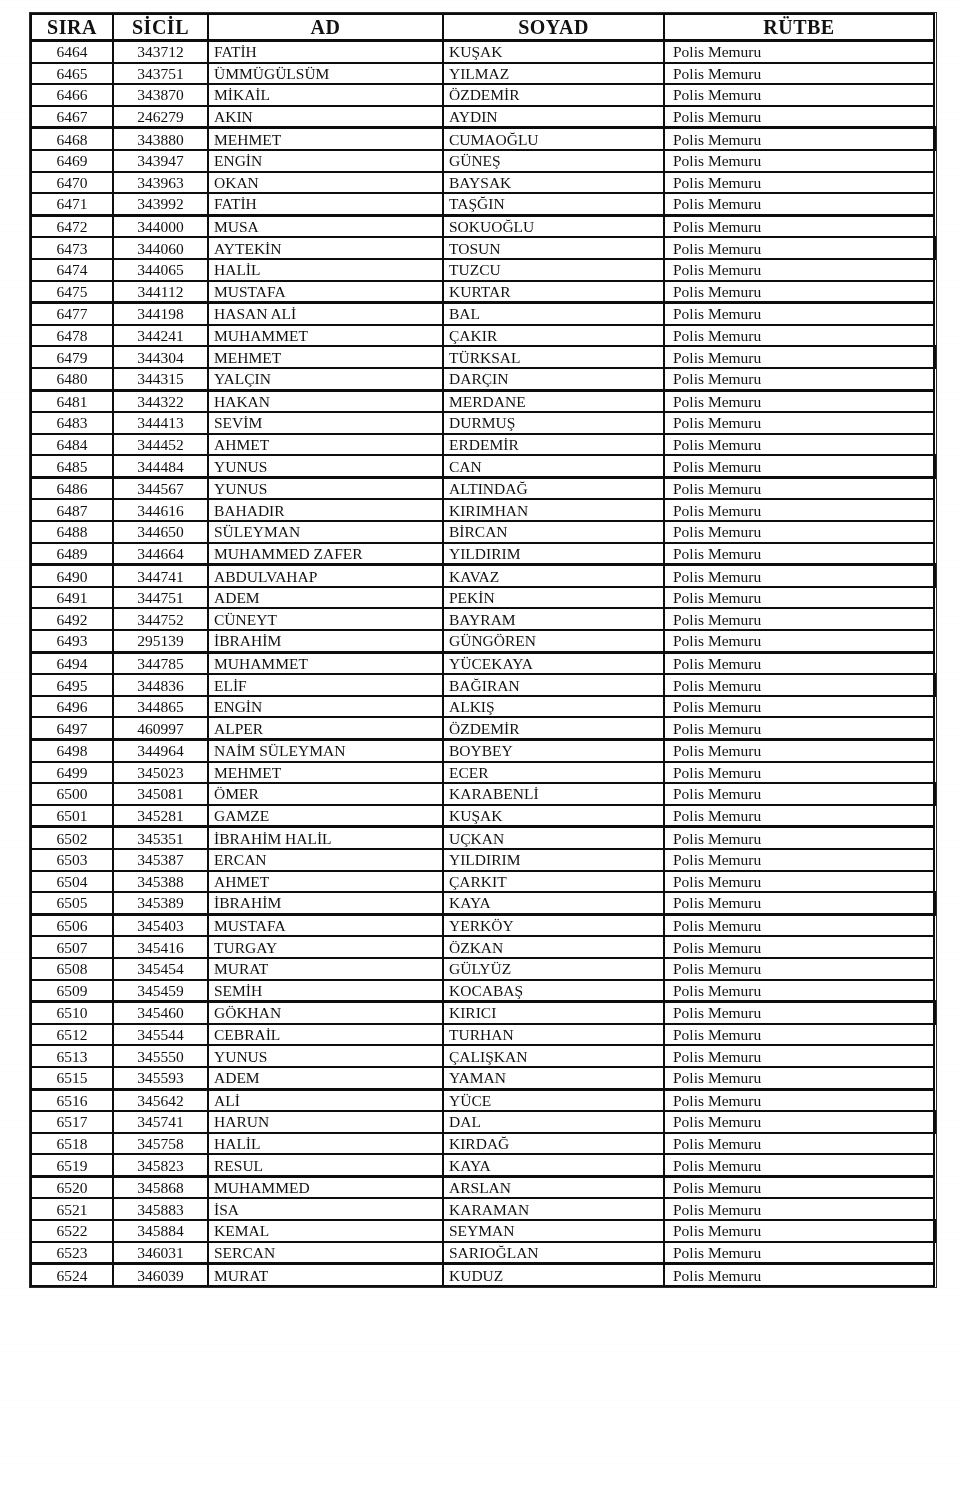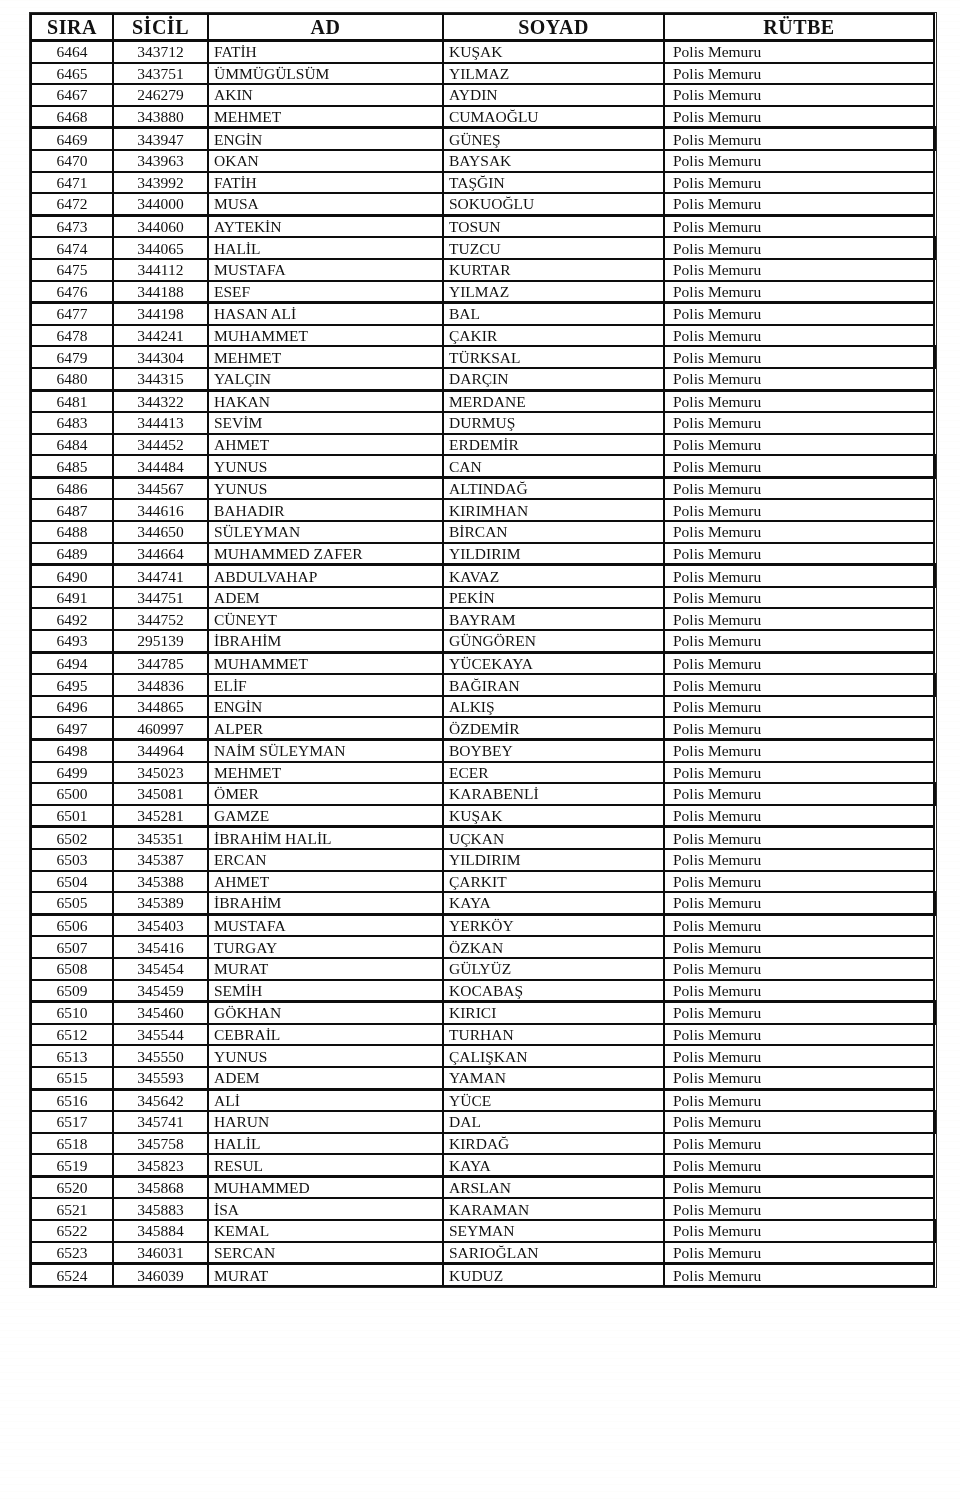--- a/index.html
+++ b/index.html
@@ -92,20 +92,27 @@
           <td class="col-rutbe">Polis Memuru</td>
         </tr>
         <tr>
           <td class="col-sira">6465</td>
           <td class="col-sicil">343751</td>
           <td class="col-ad">ÜMMÜGÜLSÜM</td>
           <td class="col-soyad">YILMAZ</td>
           <td class="col-rutbe">Polis Memuru</td>
         </tr>
         <tr>
+          <td class="col-sira">6466</td>
+          <td class="col-sicil">343870</td>
+          <td class="col-ad">MİKAİL</td>
+          <td class="col-soyad">ÖZDEMİR</td>
+          <td class="col-rutbe">Polis Memuru</td>
+        </tr>
+        <tr>
           <td class="col-sira">6467</td>
           <td class="col-sicil">246279</td>
           <td class="col-ad">AKIN</td>
           <td class="col-soyad">AYDIN</td>
           <td class="col-rutbe">Polis Memuru</td>
         </tr>
         <tr>
           <td class="col-sira">6468</td>
           <td class="col-sicil">343880</td>
           <td class="col-ad">MEHMET</td>
@@ -152,27 +159,20 @@
           <td class="col-sicil">344065</td>
           <td class="col-ad">HALİL</td>
           <td class="col-soyad">TUZCU</td>
           <td class="col-rutbe">Polis Memuru</td>
         </tr>
         <tr>
           <td class="col-sira">6475</td>
           <td class="col-sicil">344112</td>
           <td class="col-ad">MUSTAFA</td>
           <td class="col-soyad">KURTAR</td>
-          <td class="col-rutbe">Polis Memuru</td>
-        </tr>
-        <tr>
-          <td class="col-sira">6476</td>
-          <td class="col-sicil">344188</td>
-          <td class="col-ad">ESEF</td>
-          <td class="col-soyad">YILMAZ</td>
           <td class="col-rutbe">Polis Memuru</td>
         </tr>
         <tr>
           <td class="col-sira">6477</td>
           <td class="col-sicil">344198</td>
           <td class="col-ad">HASAN ALİ</td>
           <td class="col-soyad">BAL</td>
           <td class="col-rutbe">Polis Memuru</td>
         </tr>
         <tr>

